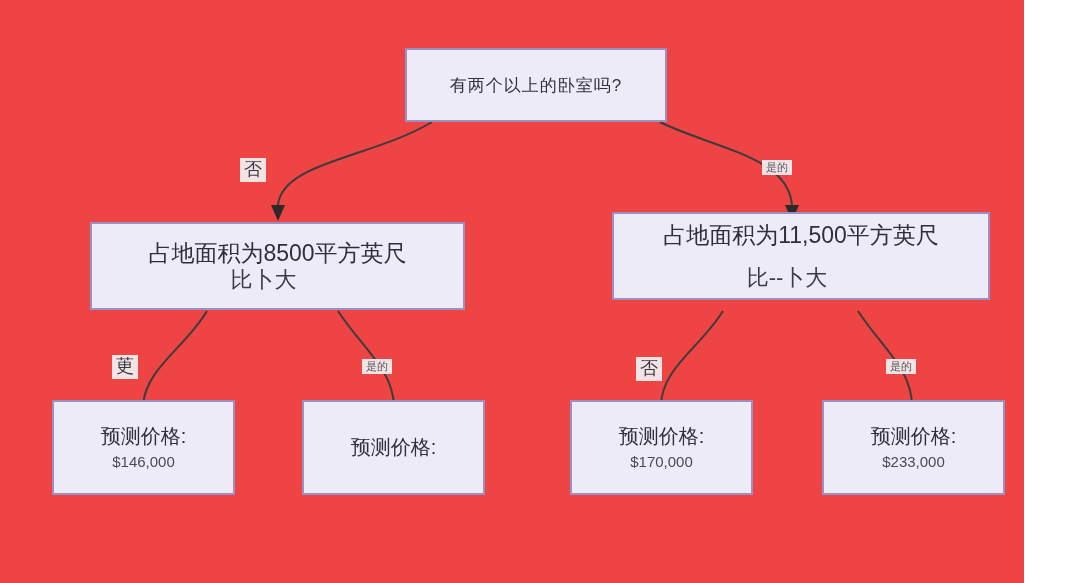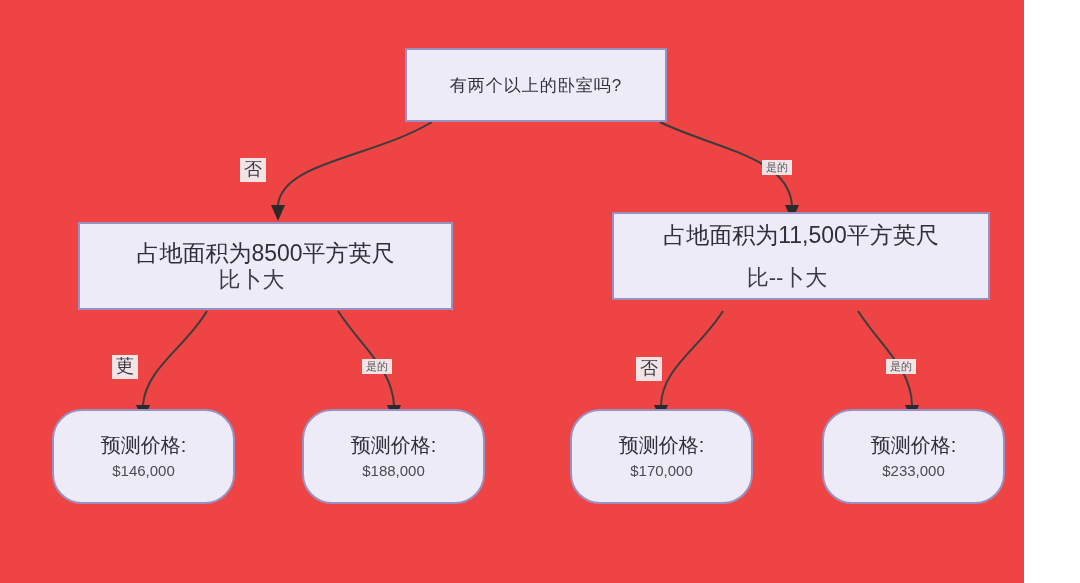--- a/index.html
+++ b/index.html
@@ -8,25 +8,25 @@
     position:relative;width:1024px;height:583px;background:#ef4444;overflow:hidden;
   }
   .edges{position:absolute;left:0;top:0;width:1080px;height:583px;}
   .node{
     position:absolute;box-sizing:border-box;
     background:#edebf8;border:2px solid #9a91c2;
     color:#32323e;display:flex;flex-direction:column;
     align-items:center;justify-content:center;text-align:center;
   }
   .node-root{left:405px;top:48px;width:262px;height:74px;font-size:17px;letter-spacing:1px;}
-  .node-mid-left{left:78px;top:222px;width:375px;height:88px;}
+  .node-mid-left{left:90px;top:222px;width:375px;height:88px;}
   .node-mid-right{left:612px;top:212px;width:378px;height:88px;gap:16px;}
   .mid-line1{font-size:23px;color:#2f2f3b;line-height:1.2;}
   .mid-line2{font-size:22px;color:#3c3c48;line-height:1.15;transform:translateX(-14px);}
-  .node-leaf{width:183px;height:95px;top:409px;border-radius:30px;}
+  .node-leaf{width:183px;height:95px;top:400px;}
   .leaf-title{font-size:20px;line-height:1.45;color:#2f2f3b;}
   .leaf-value{font-size:15px;line-height:1.45;color:#4a4a56;}
   .leaf-1{left:52px;}
   .leaf-2{left:302px;}
   .leaf-3{left:570px;}
   .leaf-4{left:822px;}
   .edge-label{
     position:absolute;color:#45454f;background:rgba(242,241,243,0.92);
     padding:1px 4px;line-height:1.2;
   }
@@ -77,21 +77,20 @@
     <div class="mid-line2">比--卜大</div>
   </div>
 
   <div class="node node-leaf leaf-1">
     <div class="leaf-title">预测价格:</div>
     <div class="leaf-value">$146,000</div>
   </div>
 
   <div class="node node-leaf leaf-2">
     <div class="leaf-title">预测价格:</div>
-    <div class="leaf-value">$188,000</div>
   </div>
 
   <div class="node node-leaf leaf-3">
     <div class="leaf-title">预测价格:</div>
     <div class="leaf-value">$170,000</div>
   </div>
 
   <div class="node node-leaf leaf-4">
     <div class="leaf-title">预测价格:</div>
     <div class="leaf-value">$233,000</div>

